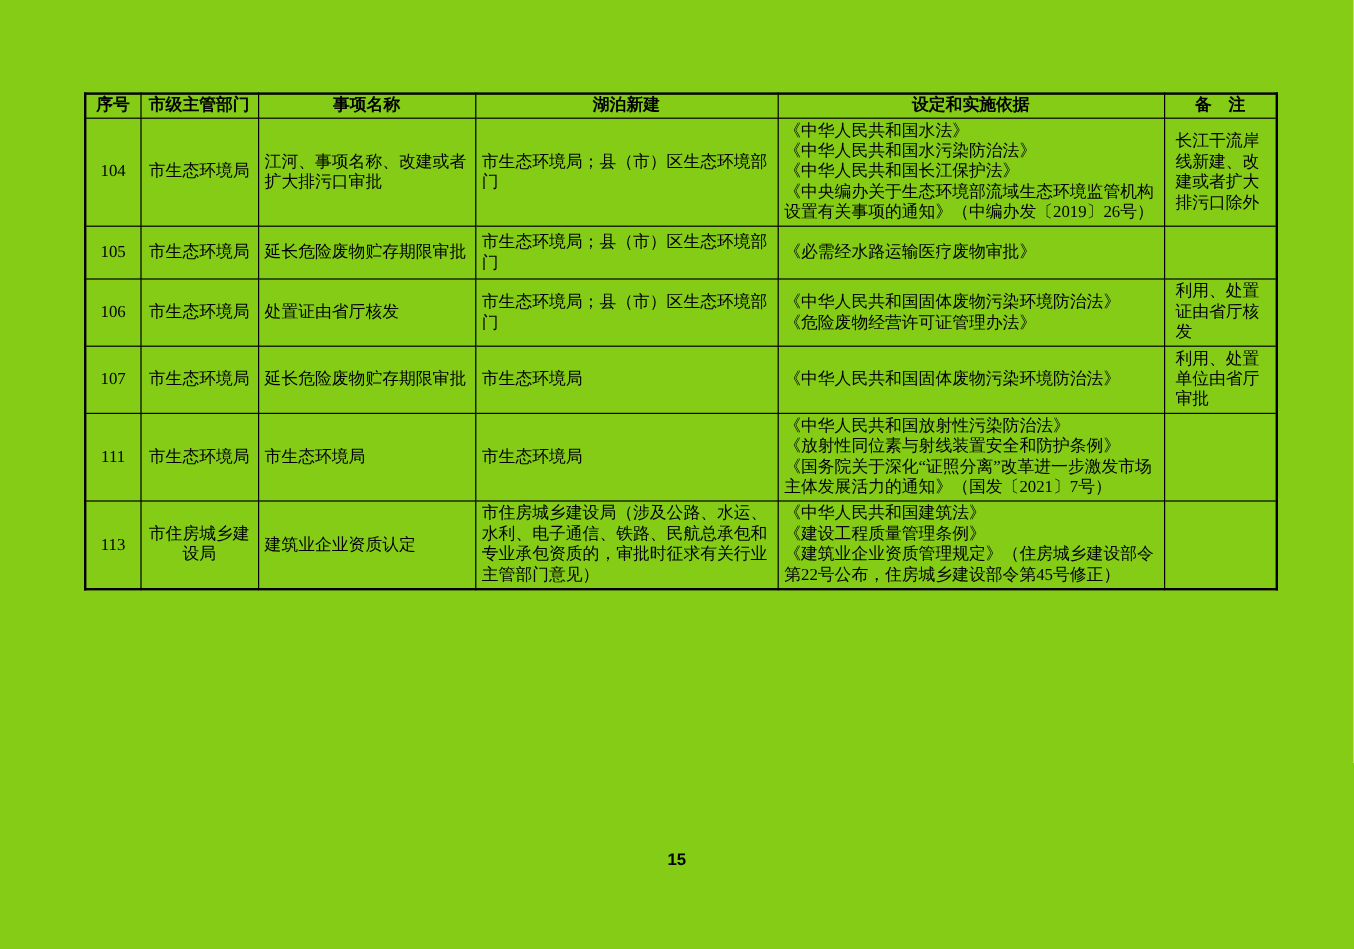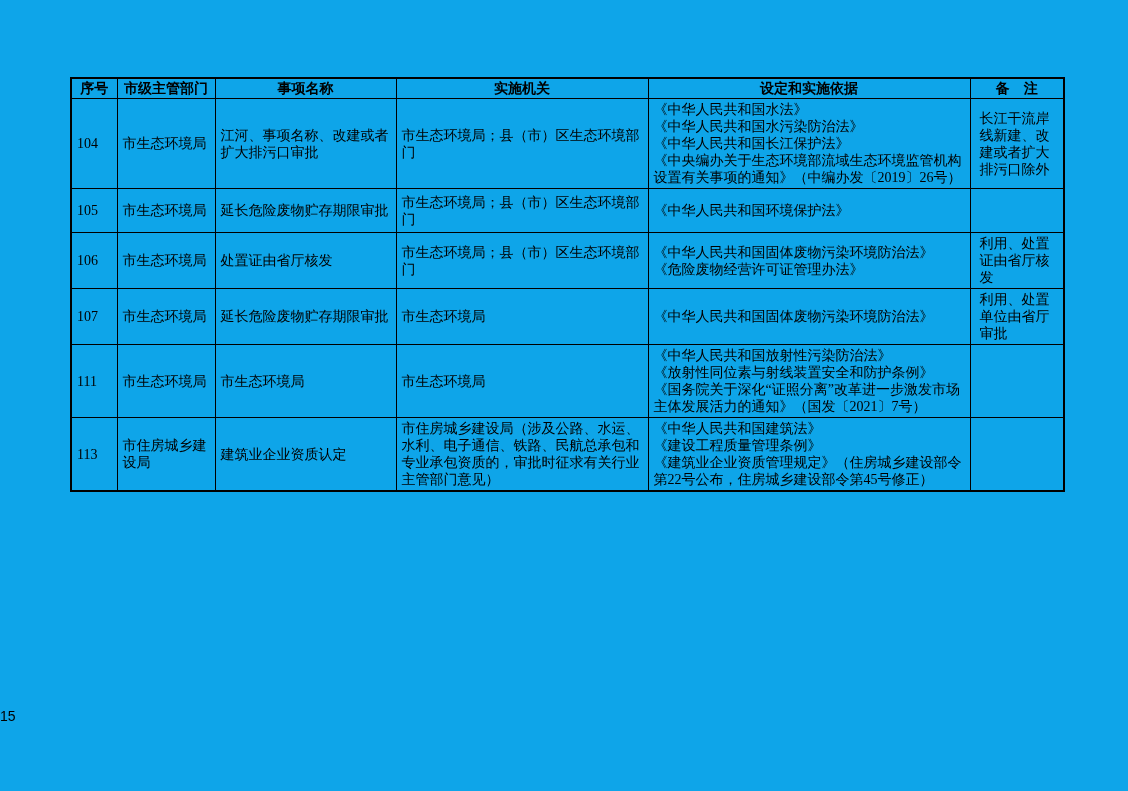--- a/index.html
+++ b/index.html
@@ -1,20 +1,20 @@
 <!DOCTYPE html>
 <html><head>
 <meta charset="utf-8">
 <style>
   html, body { margin: 0; padding: 0; background: #e8e8e8; }
   .page {
     position: relative;
     width: 1128px;
     height: 791px;
-    background: #0ea5e9;
+    background: #84cc16;
     margin: 0 auto;
     font-family: "Liberation Serif", "DejaVu Serif", serif;
     color: #000000;
     overflow: hidden;
   }
   table.approval {
     position: absolute;
     left: 70px;
     top: 77px;
     width: 987px;
@@ -31,36 +31,38 @@
     word-break: break-all;
     overflow-wrap: break-word;
   }
   .approval th {
     font-weight: bold;
     text-align: center;
     padding: 1px 2px;
     height: 16px;
   }
   .approval td { height: 39px; }
-  .approval td.center { }
+  .approval td.center { text-align: center; }
   .approval td.remark-col { padding: 2px 9px; }
   col.col-seq    { width: 46px; }
   col.col-dept   { width: 98px; }
   col.col-item   { width: 181px; }
   col.col-agency { width: 252px; }
   col.col-basis  { width: 322px; }
   col.col-remark { width: 94px; }
   .basis-line { text-align: left; }
   .page-number {
     position: absolute;
     left: 0;
     top: 708px;
     width: 100%;
+    text-align: center;
     font-size: 14px;
     font-family: "Liberation Sans", "DejaVu Sans", sans-serif;
+    font-weight: bold;
   }
 </style>
 </head>
 <body>
 
 <div class="page">
 
   <table class="approval">
     <colgroup>
       <col class="col-seq">
@@ -68,21 +70,21 @@
       <col class="col-item">
       <col class="col-agency">
       <col class="col-basis">
       <col class="col-remark">
     </colgroup>
     <thead>
       <tr>
         <th>序号</th>
         <th>市级主管部门</th>
         <th>事项名称</th>
-        <th>实施机关</th>
+        <th>湖泊新建</th>
         <th>设定和实施依据</th>
         <th>备　注</th>
       </tr>
     </thead>
     <tbody>
         <tr>
           <td class="center">104</td>
           <td class="center">市生态环境局</td>
           <td>江河、事项名称、改建或者扩大排污口审批</td>
           <td>市生态环境局；县（市）区生态环境部门</td>
@@ -93,21 +95,21 @@
             <div class="basis-line">《中央编办关于生态环境部流域生态环境监管机构设置有关事项的通知》（中编办发〔2019〕26号）</div>
           </td>
           <td class="remark-col">长江干流岸线新建、改建或者扩大排污口除外</td>
         </tr>
         <tr>
           <td class="center">105</td>
           <td class="center">市生态环境局</td>
           <td>延长危险废物贮存期限审批</td>
           <td>市生态环境局；县（市）区生态环境部门</td>
           <td>
-            <div class="basis-line">《中华人民共和国环境保护法》</div>
+            <div class="basis-line">《必需经水路运输医疗废物审批》</div>
           </td>
           <td class="remark-col"></td>
         </tr>
         <tr>
           <td class="center">106</td>
           <td class="center">市生态环境局</td>
           <td>处置证由省厅核发</td>
           <td>市生态环境局；县（市）区生态环境部门</td>
           <td>
             <div class="basis-line">《中华人民共和国固体废物污染环境防治法》</div>

